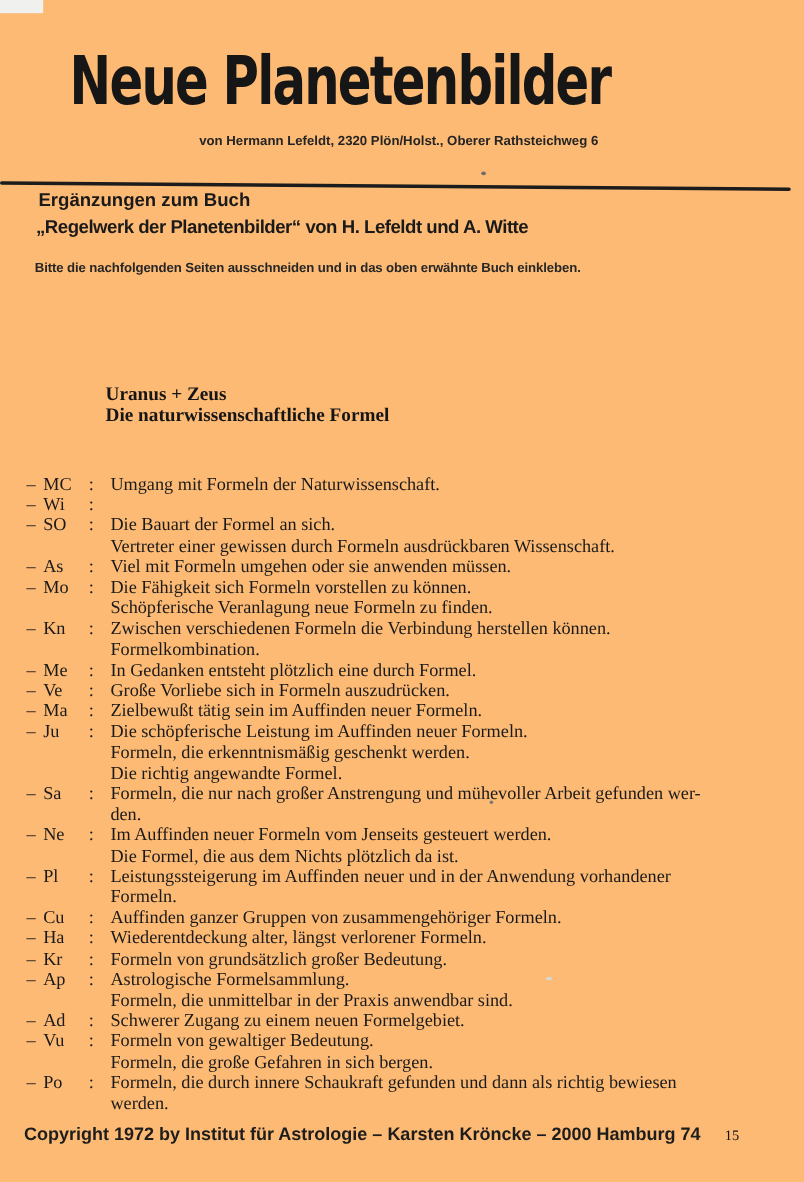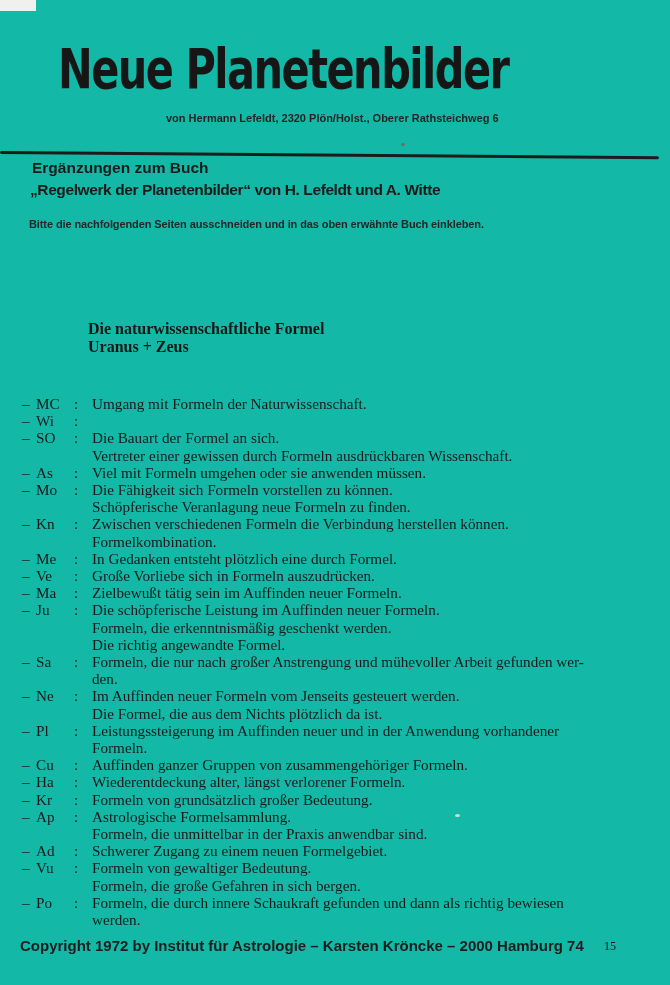--- a/index.html
+++ b/index.html
@@ -1,19 +1,19 @@
 <!DOCTYPE html>
 <html lang="de"><head>
 <meta charset="utf-8">
 <style>
   html,body{margin:0;padding:0;}
   body{background:#ffffff;font-family:"Liberation Serif",serif;}
   .page{
     position:relative;width:670px;height:985px;overflow:hidden;
-    background:#14b8a6;color:#1b1b1b;
+    background:#fdba74;color:#1b1b1b;
   }
   
   .corner-artifact{position:absolute;left:0;top:0;width:36px;height:11px;background:#f0f0ee;}
 
   
   .masthead-title{
     position:absolute;left:58px;top:40px;margin:0;
     font-family:"DejaVu Sans",sans-serif;font-weight:800;font-size:56px;line-height:58px;
     letter-spacing:-2px;white-space:nowrap;color:#161616;
     transform:scaleX(0.74);transform-origin:left top;
@@ -77,22 +77,22 @@
 
   <div class="rule"></div>
 
   <div class="intro">
     <div class="intro-line1">Ergänzungen zum Buch</div>
     <div class="intro-line2">„Regelwerk der Planetenbilder“ von H. Lefeldt und A. Witte</div>
     <div class="intro-note">Bitte die nachfolgenden Seiten ausschneiden und in das oben erwähnte Buch einkleben.</div>
   </div>
 
   <div class="subject">
+    <div>Uranus + Zeus</div>
     <div>Die naturwissenschaftliche Formel</div>
-    <div>Uranus + Zeus</div>
   </div>
 
   <div class="def-list">
     <div class="def-row">
       <span class="dash">–</span>
       <span class="abbr">MC</span>
       <span class="colon">:</span>
       <span class="def-text">Umgang mit Formeln der Naturwissenschaft.</span>
     </div>
 

